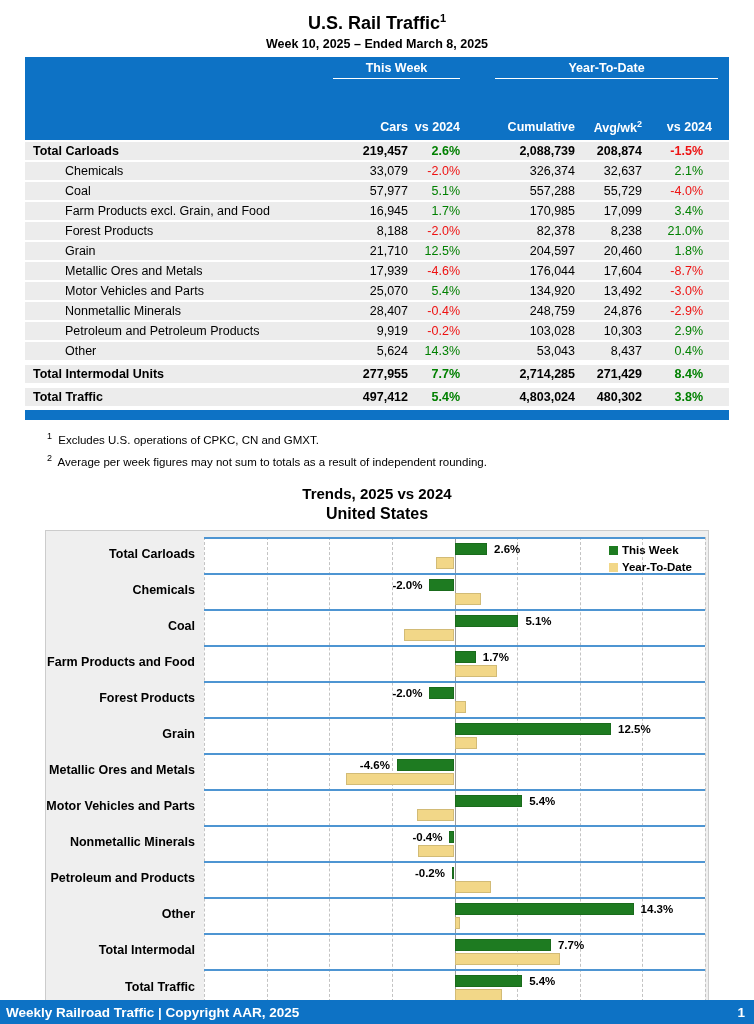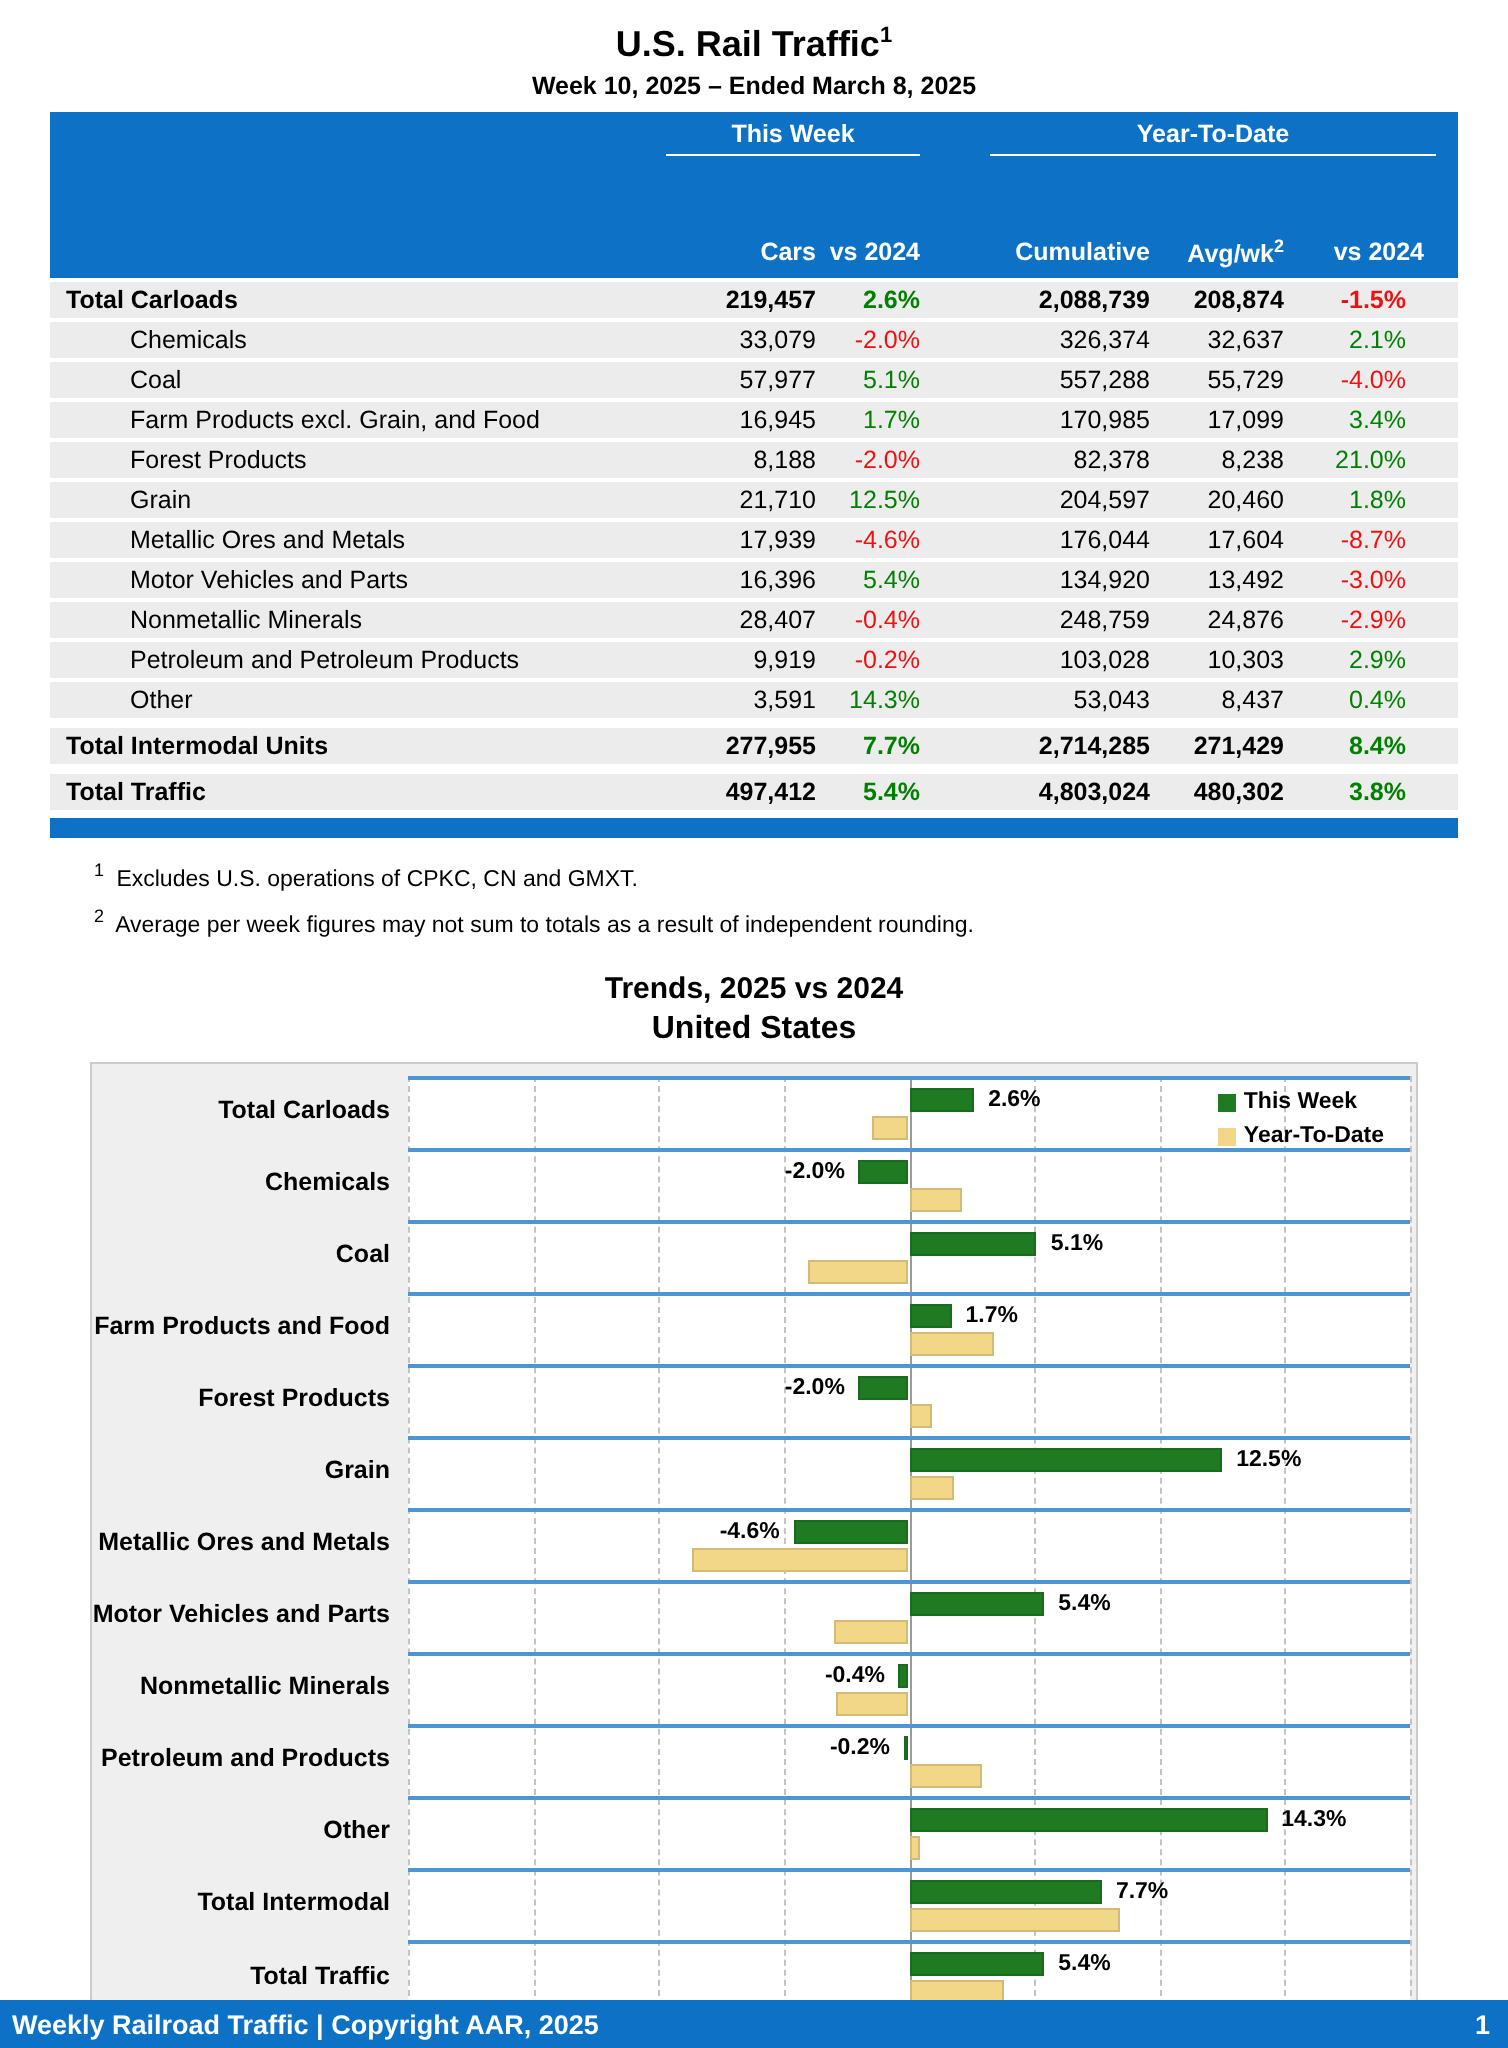--- a/index.html
+++ b/index.html
@@ -148,21 +148,21 @@
         <div class="t-row">
           <div class="lbl indent">Metallic Ores and Metals</div>
           <div class="num">17,939</div>
           <div class="num neg">-4.6%</div>
           <div class="num">176,044</div>
           <div class="num">17,604</div>
           <div class="num c-last neg">-8.7%</div>
         </div>
         <div class="t-row">
           <div class="lbl indent">Motor Vehicles and Parts</div>
-          <div class="num">16,396</div>
+          <div class="num">25,070</div>
           <div class="num pos">5.4%</div>
           <div class="num">134,920</div>
           <div class="num">13,492</div>
           <div class="num c-last neg">-3.0%</div>
         </div>
         <div class="t-row">
           <div class="lbl indent">Nonmetallic Minerals</div>
           <div class="num">28,407</div>
           <div class="num neg">-0.4%</div>
           <div class="num">248,759</div>
@@ -172,21 +172,21 @@
         <div class="t-row">
           <div class="lbl indent">Petroleum and Petroleum Products</div>
           <div class="num">9,919</div>
           <div class="num neg">-0.2%</div>
           <div class="num">103,028</div>
           <div class="num">10,303</div>
           <div class="num c-last pos">2.9%</div>
         </div>
         <div class="t-row">
           <div class="lbl indent">Other</div>
-          <div class="num">3,591</div>
+          <div class="num">5,624</div>
           <div class="num pos">14.3%</div>
           <div class="num">53,043</div>
           <div class="num">8,437</div>
           <div class="num c-last pos">0.4%</div>
         </div>
         <div class="t-row bold gap">
           <div class="lbl">Total Intermodal Units</div>
           <div class="num">277,955</div>
           <div class="num pos">7.7%</div>
           <div class="num">2,714,285</div>

